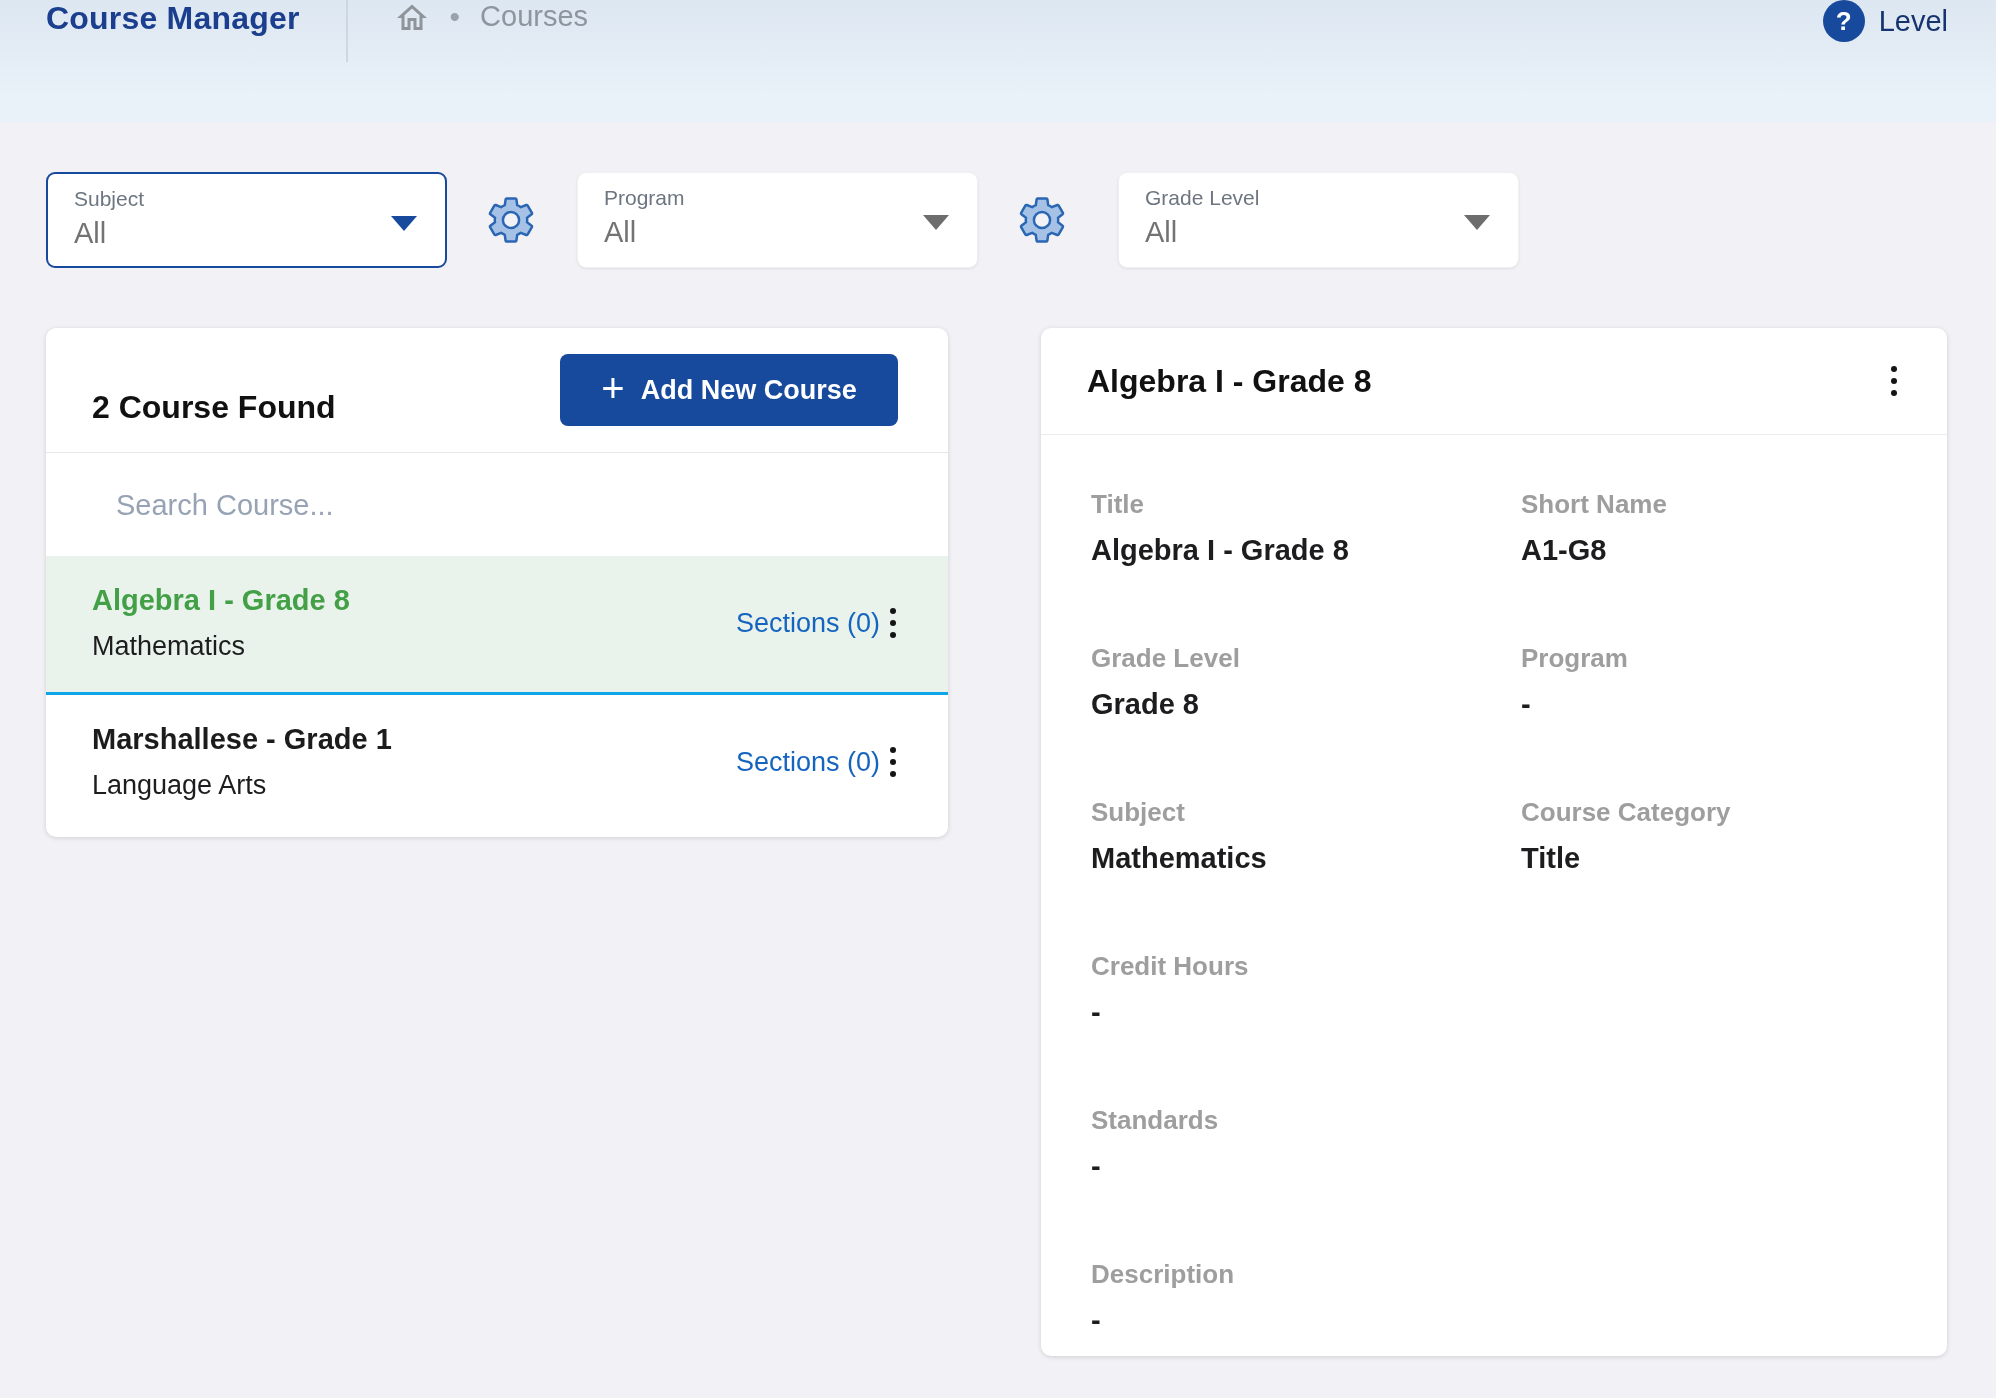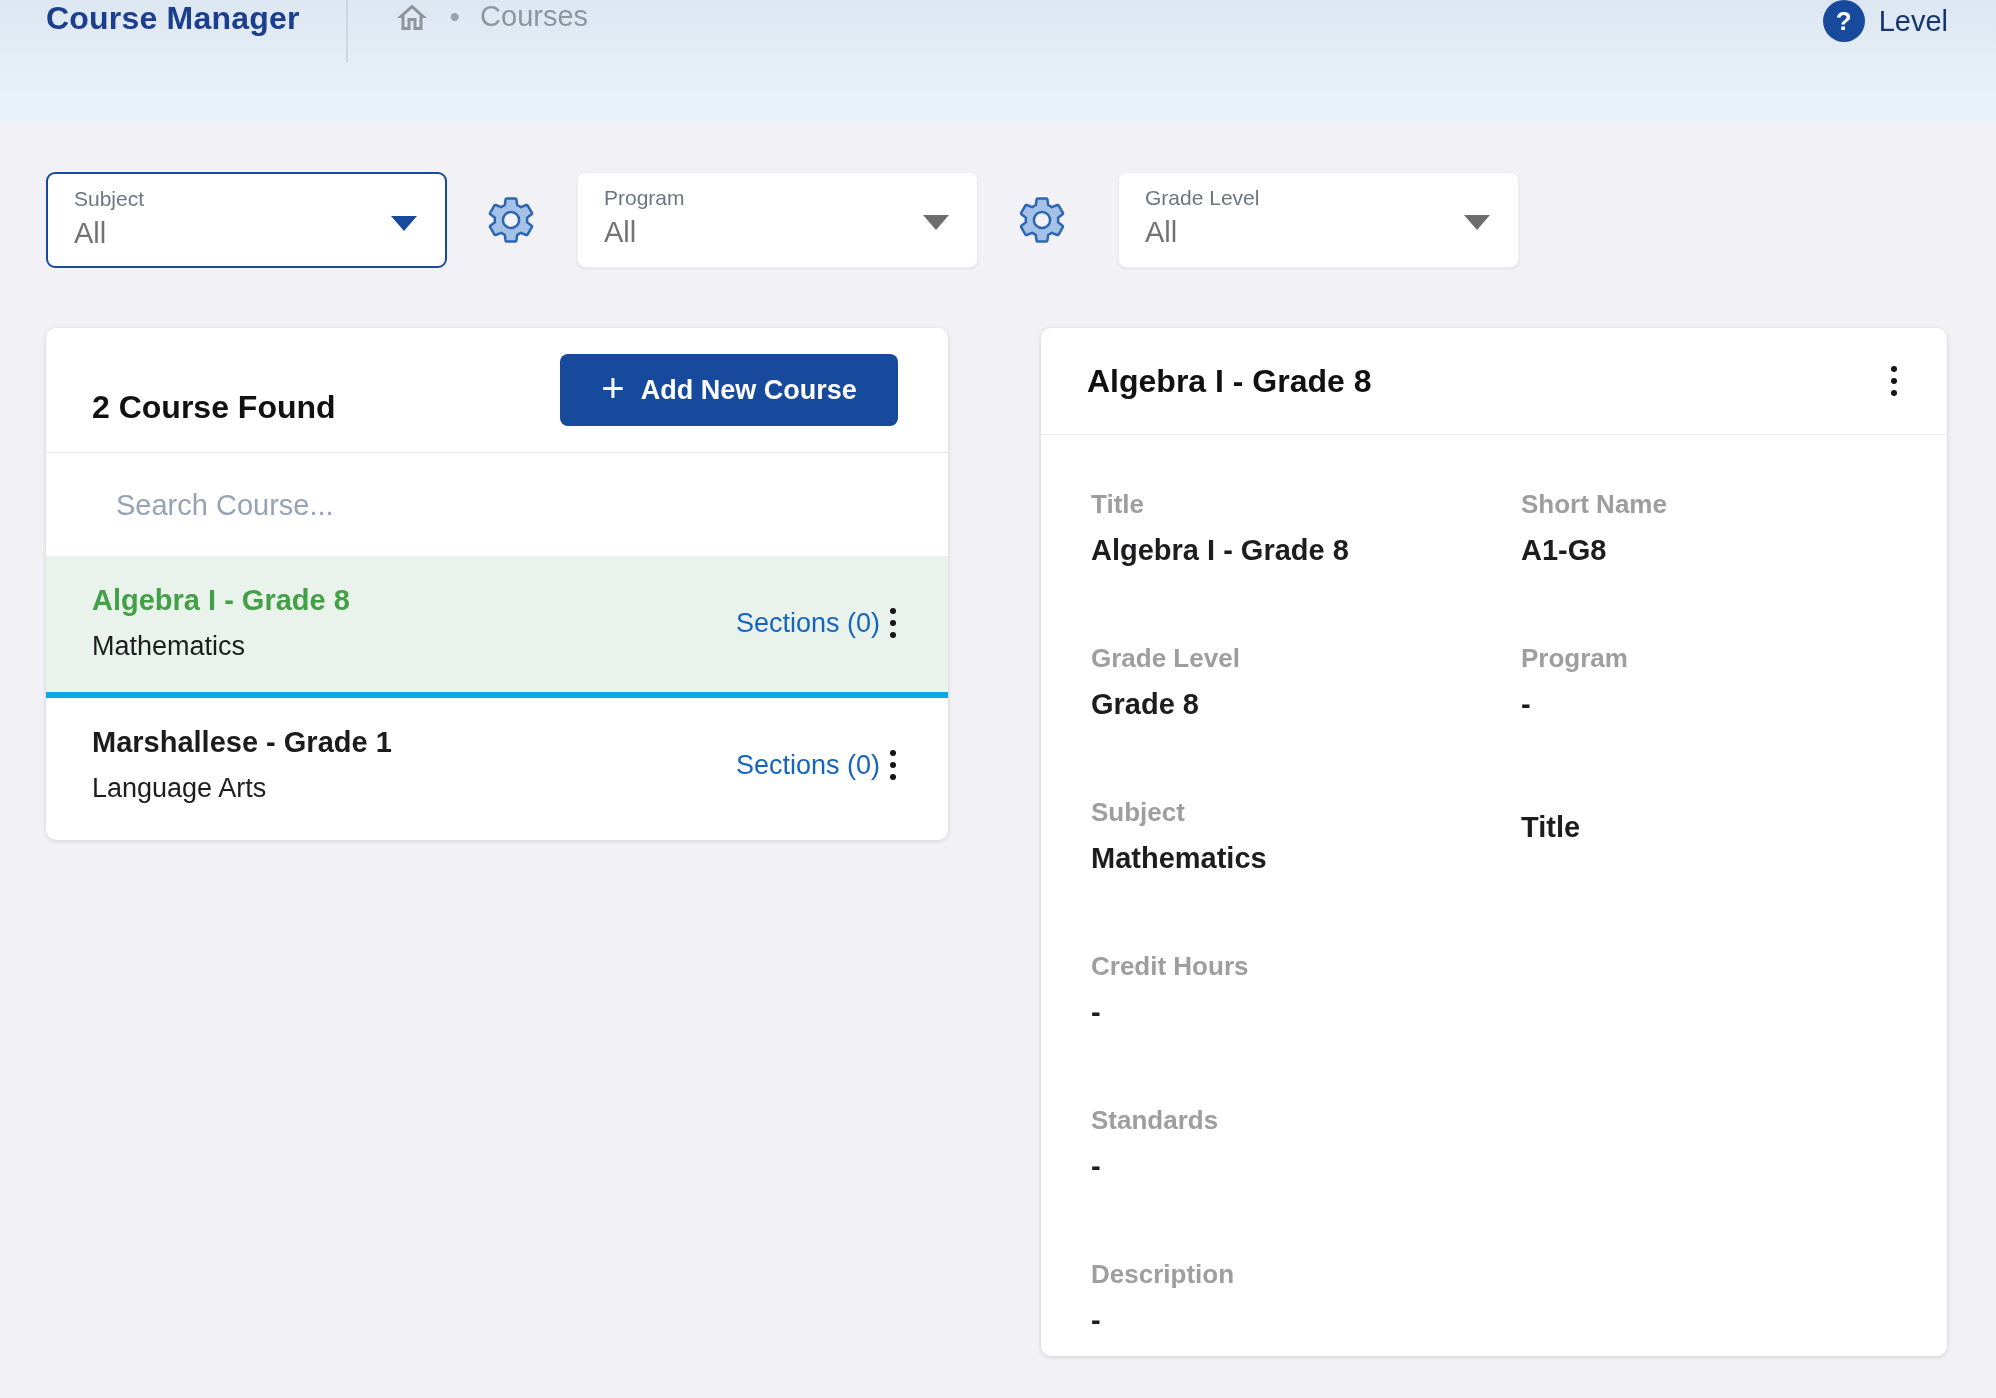--- a/index.html
+++ b/index.html
@@ -93,21 +93,21 @@
   .search-input {
     width:100%; border:none; outline:none;
     font-family:inherit; font-size:29px; color:#333; background:transparent;
   }
   .search-input::placeholder { color:#97a3b4; opacity:1; }
   .course-row {
     display:flex; align-items:center; justify-content:space-between;
     padding:28px 42px 30px 46px; cursor:pointer;
   }
   .course-row.selected { background:#e9f3ec; }
-  .course-row + .course-row { border-top:6px solid #0ea5e9; }
+  .course-row + .course-row { border-top:3px solid #0ea5e9; }
   .row-title { font-size:29px; font-weight:bold; color:#1c1c1c; }
   .course-row.selected .row-title { color:#43a047; }
   .row-sub { font-size:27px; color:#1d1d1f; margin-top:14px; }
   .row-right { display:flex; align-items:center; }
   .sections-link { font-size:27px; color:#1565c0; cursor:pointer; }
   .kebab {
     display:flex; flex-direction:column; gap:6px;
     padding:8px 10px; background:none; border:none; cursor:pointer;
   }
   .kebab i { width:6px; height:6px; border-radius:50%; background:#141414; }
@@ -245,20 +245,21 @@
     </div>
     <div>
       <div class="field-label">Program</div>
       <div class="field-value">-</div>
     </div>
     <div>
       <div class="field-label">Subject</div>
       <div class="field-value">Mathematics</div>
     </div>
     <div>
+      <div class="field-label">Course Category</div>
       <div class="field-value">Title</div>
     </div>
     <div class="col1">
       <div class="field-label">Credit Hours</div>
       <div class="field-value">-</div>
     </div>
     <div class="col1">
       <div class="field-label">Standards</div>
       <div class="field-value">-</div>
     </div>

